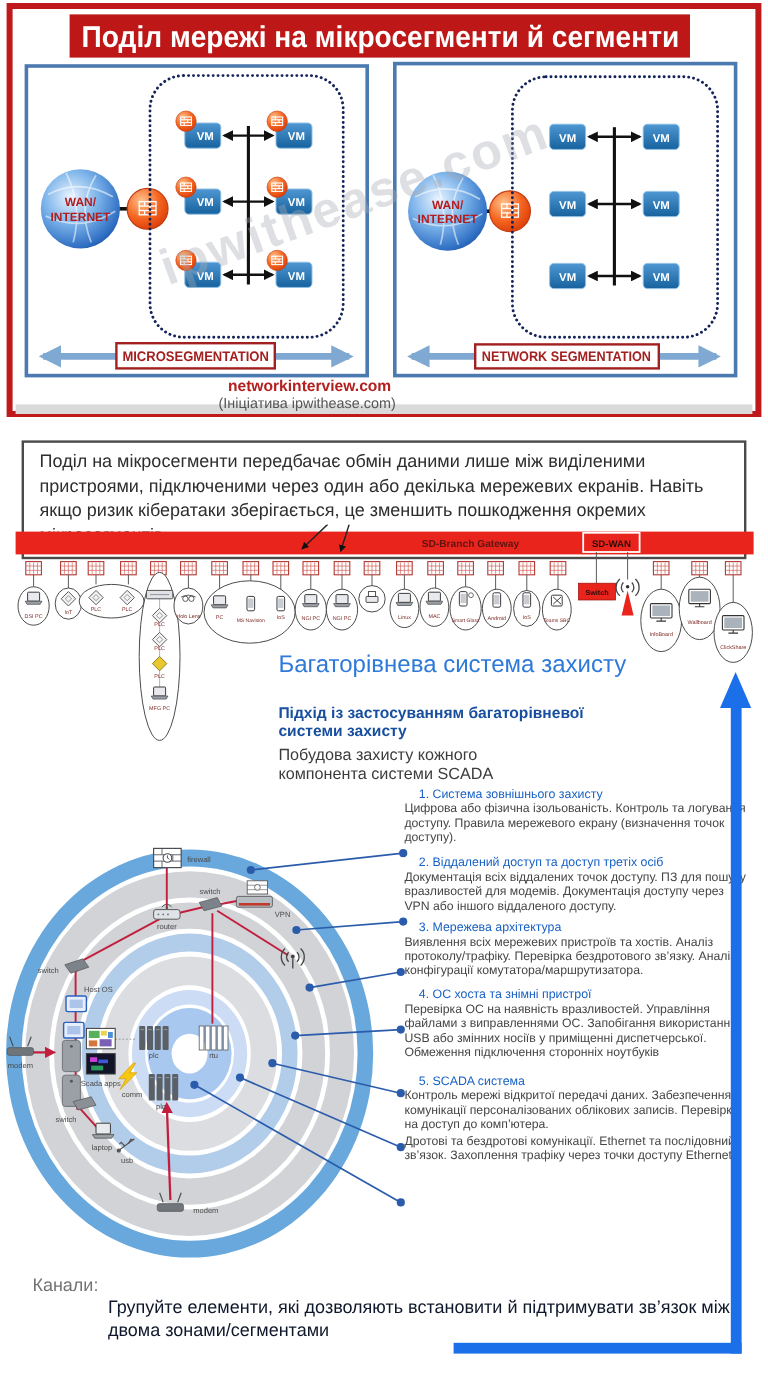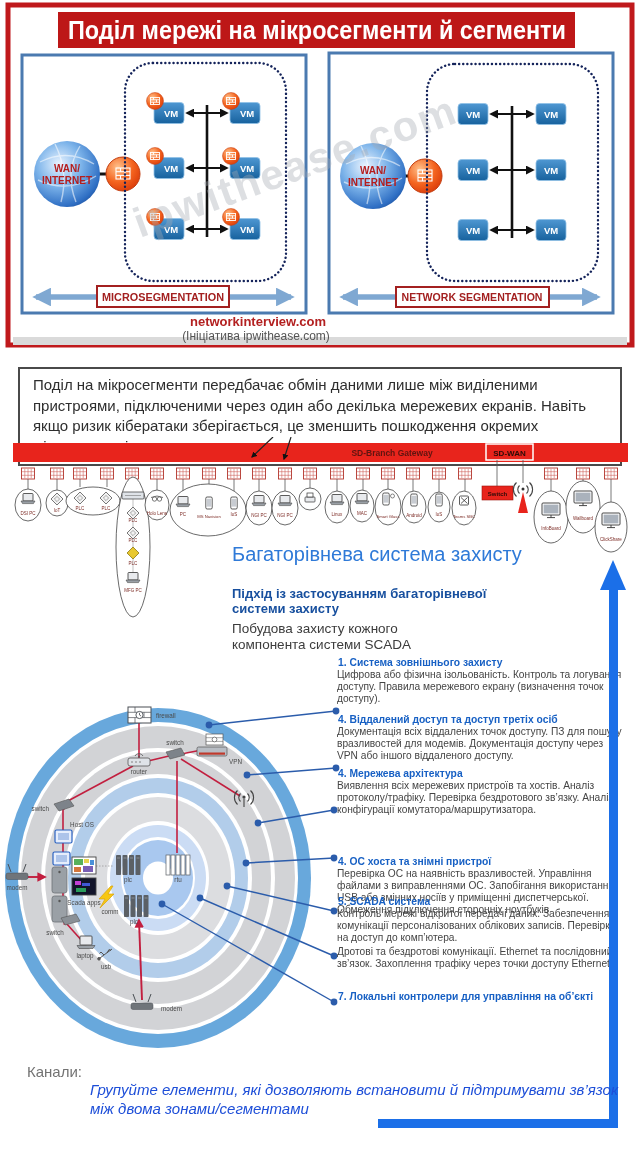--- a/index.html
+++ b/index.html
@@ -6,24 +6,24 @@
   #page{position:relative;width:640px;height:1159px;background:#ffffff;overflow:hidden;
         font-family:"Liberation Sans",sans-serif;}
   svg{position:absolute;left:0;display:block;}
   .abs{position:absolute;}
   #intro-box{left:18px;top:367px;width:604px;box-sizing:border-box;border:2px solid #4a4a4a;
              padding:6px 10px 6px 13px;font-size:15px;line-height:1.38;color:#2e2e2e;background:#fff;}
   #defense-heading{left:232px;top:543px;font-size:20px;color:#2f7ad8;}
   #defense-subheading{left:232px;top:586px;width:260px;font-size:13px;font-weight:bold;color:#174f9e;line-height:1.18;}
   #defense-description{left:232px;top:621px;width:185px;font-size:13.5px;color:#3c3c3c;line-height:1.2;}
   .ditem{left:337px;width:288px;}
-  .ditem .dtitle{font-size:10.3px;font-weight:bold;color:#1760c4;margin:0 0 1px 1px;}
+  .ditem .dtitle{font-size:10.3px;font-weight:normal;color:#1760c4;margin:0 0 1px 12px;}
   .ditem .dbody{font-size:10.2px;color:#454545;line-height:11.9px;}
   #channels-label{left:27px;top:1063px;font-size:15px;color:#737373;}
-  #channels-text{left:90px;top:1081px;width:530px;font-size:15px;color:#1d4ed8;line-height:1.25;font-style:italic;}
+  #channels-text{left:90px;top:1081px;width:530px;font-size:15px;color:#0f172a;line-height:1.25;}
   .bluebar{background:#1b6fe8;}
   #up-arrow-vert{left:609px;top:589px;width:9px;height:539px;}
   #up-arrow-horiz{left:378px;top:1119px;width:240px;height:9px;}
   #up-arrow-head{left:600px;top:560px;width:0;height:0;border-left:13px solid transparent;
                  border-right:13px solid transparent;border-bottom:30px solid #1b6fe8;}
   text{font-family:"Liberation Sans",sans-serif;}
 </style>
 </head>
 <body>
 
@@ -604,40 +604,39 @@
     <circle cx="162" cy="214" r="3.4"></circle>
         <circle cx="334" cy="312" r="3.4"></circle>
   </g>
 </svg>
 
 <div class="abs ditem" style="top:657px">
   <div class="dtitle">1. Система зовнішнього захисту</div>
   <div class="dbody">Цифрова або фізична ізольованість. Контроль та логування доступу. Правила мережевого екрану (визначення точок доступу).</div>
 </div>
 <div class="abs ditem" style="top:714px">
-  <div class="dtitle">4. Віддалений доступ та доступ третіх осіб</div>
+  <div class="dtitle">2. Віддалений доступ та доступ третіх осіб</div>
   <div class="dbody">Документація всіх віддалених точок доступу. ПЗ для пошуку вразливостей для модемів. Документація доступу через VPN або іншого віддаленого доступу.</div>
 </div>
 <div class="abs ditem" style="top:768px">
-  <div class="dtitle">4. Мережева архітектура</div>
+  <div class="dtitle">3. Мережева архітектура</div>
   <div class="dbody">Виявлення всіх мережевих пристроїв та хостів. Аналіз протоколу/трафіку. Перевірка бездротового зв’язку. Аналіз конфігурації комутатора/маршрутизатора.</div>
 </div>
-<div class="abs ditem" style="top:856px">
+<div class="abs ditem" style="top:824px">
   <div class="dtitle">4. ОС хоста та знімні пристрої</div>
   <div class="dbody">Перевірка ОС на наявність вразливостей. Управління файлами з виправленнями ОС. Запобігання використанню USB або змінних носіїв у приміщенні диспетчерської. Обмеження підключення сторонніх ноутбуків</div>
 </div>
 <div class="abs ditem" style="top:896px">
   <div class="dtitle">5. SCADA система</div>
   <div class="dbody">Контроль мережі відкритої передачі даних. Забезпечення комунікації персоналізованих облікових записів. Перевірка на доступ до комп’ютера.</div>
 </div>
 <div class="abs ditem" style="top:946px">
   <div class="dbody">Дротові та бездротові комунікації. Ethernet та послідовний зв’язок. Захоплення трафіку через точки доступу Ethernet.</div>
 </div>
 <div class="abs ditem" style="top:991px">
-  <div class="dtitle">7. Локальні контролери для управління на об’єкті</div>
 </div>
 
 <div class="abs bluebar" id="up-arrow-vert"></div>
 <div class="abs bluebar" id="up-arrow-horiz"></div>
 <div class="abs" id="up-arrow-head"></div>
 
 <div class="abs" id="channels-label">Канали:</div>
 <div class="abs" id="channels-text">Групуйте елементи, які дозволяють встановити й підтримувати зв’язок між двома зонами/сегментами</div>
 
 </div>

